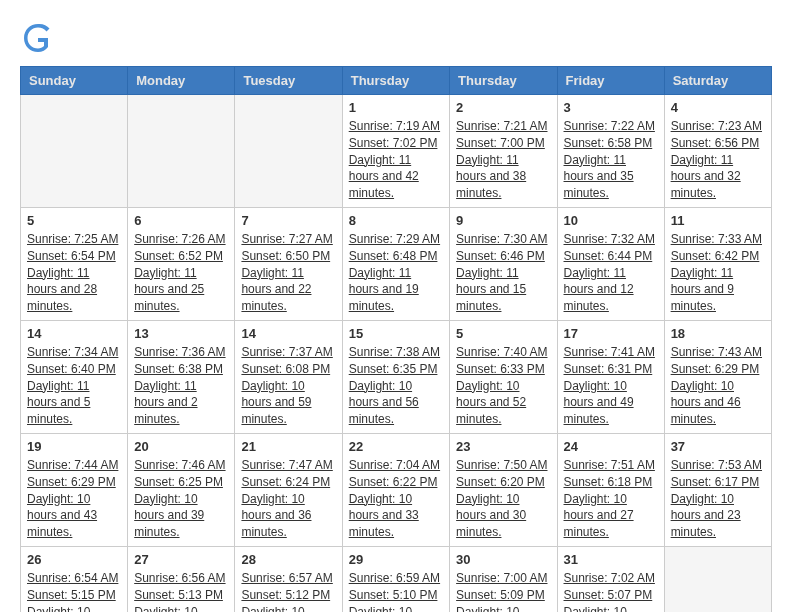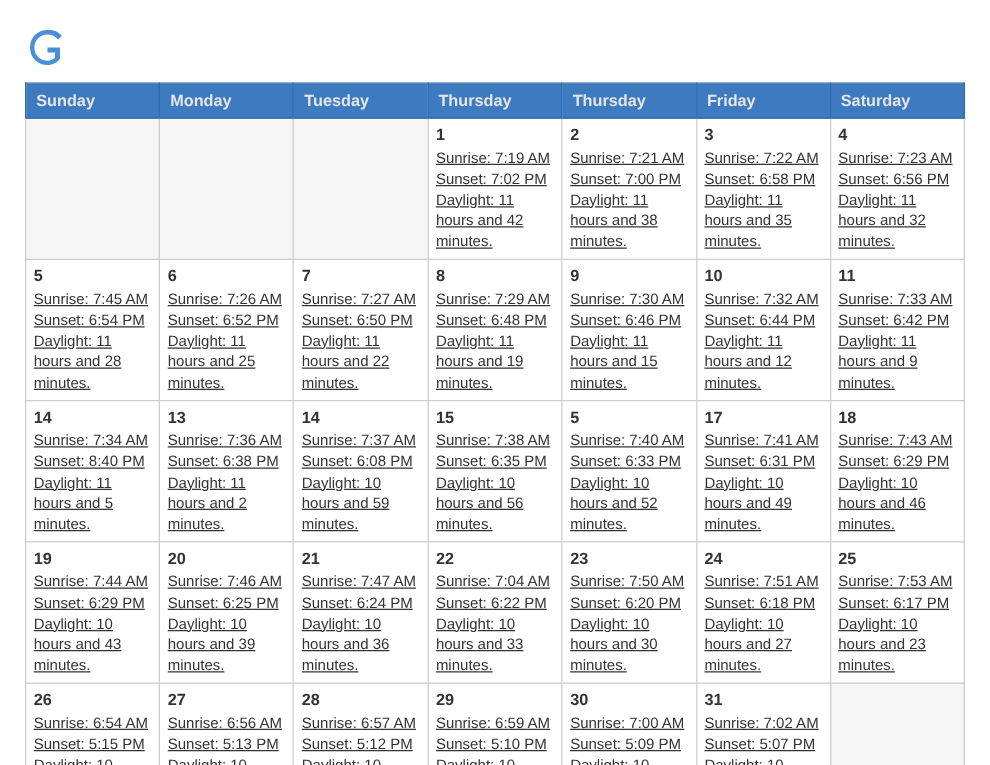--- a/index.html
+++ b/index.html
@@ -135,21 +135,21 @@
         <td>
           <div class="day-number">4</div>
           <div class="day-info">Sunrise: 7:23 AM
 Sunset: 6:56 PM
 Daylight: 11 hours and 32 minutes.</div>
         </td>
       </tr>
       <tr class="week-row-alt">
         <td>
           <div class="day-number">5</div>
-          <div class="day-info">Sunrise: 7:45 AM
+          <div class="day-info">Sunrise: 7:25 AM
 Sunset: 6:54 PM
 Daylight: 11 hours and 28 minutes.</div>
         </td>
         <td>
           <div class="day-number">6</div>
           <div class="day-info">Sunrise: 7:26 AM
 Sunset: 6:52 PM
 Daylight: 11 hours and 25 minutes.</div>
         </td>
         <td>
@@ -180,21 +180,21 @@
           <div class="day-number">11</div>
           <div class="day-info">Sunrise: 7:33 AM
 Sunset: 6:42 PM
 Daylight: 11 hours and 9 minutes.</div>
         </td>
       </tr>
       <tr class="week-row">
         <td>
           <div class="day-number">14</div>
           <div class="day-info">Sunrise: 7:34 AM
-Sunset: 8:40 PM
+Sunset: 6:40 PM
 Daylight: 11 hours and 5 minutes.</div>
         </td>
         <td>
           <div class="day-number">13</div>
           <div class="day-info">Sunrise: 7:36 AM
 Sunset: 6:38 PM
 Daylight: 11 hours and 2 minutes.</div>
         </td>
         <td>
           <div class="day-number">14</div>
@@ -258,21 +258,21 @@
 Sunset: 6:20 PM
 Daylight: 10 hours and 30 minutes.</div>
         </td>
         <td>
           <div class="day-number">24</div>
           <div class="day-info">Sunrise: 7:51 AM
 Sunset: 6:18 PM
 Daylight: 10 hours and 27 minutes.</div>
         </td>
         <td>
-          <div class="day-number">25</div>
+          <div class="day-number">37</div>
           <div class="day-info">Sunrise: 7:53 AM
 Sunset: 6:17 PM
 Daylight: 10 hours and 23 minutes.</div>
         </td>
       </tr>
       <tr class="week-row">
         <td>
           <div class="day-number">26</div>
           <div class="day-info">Sunrise: 6:54 AM
 Sunset: 5:15 PM

